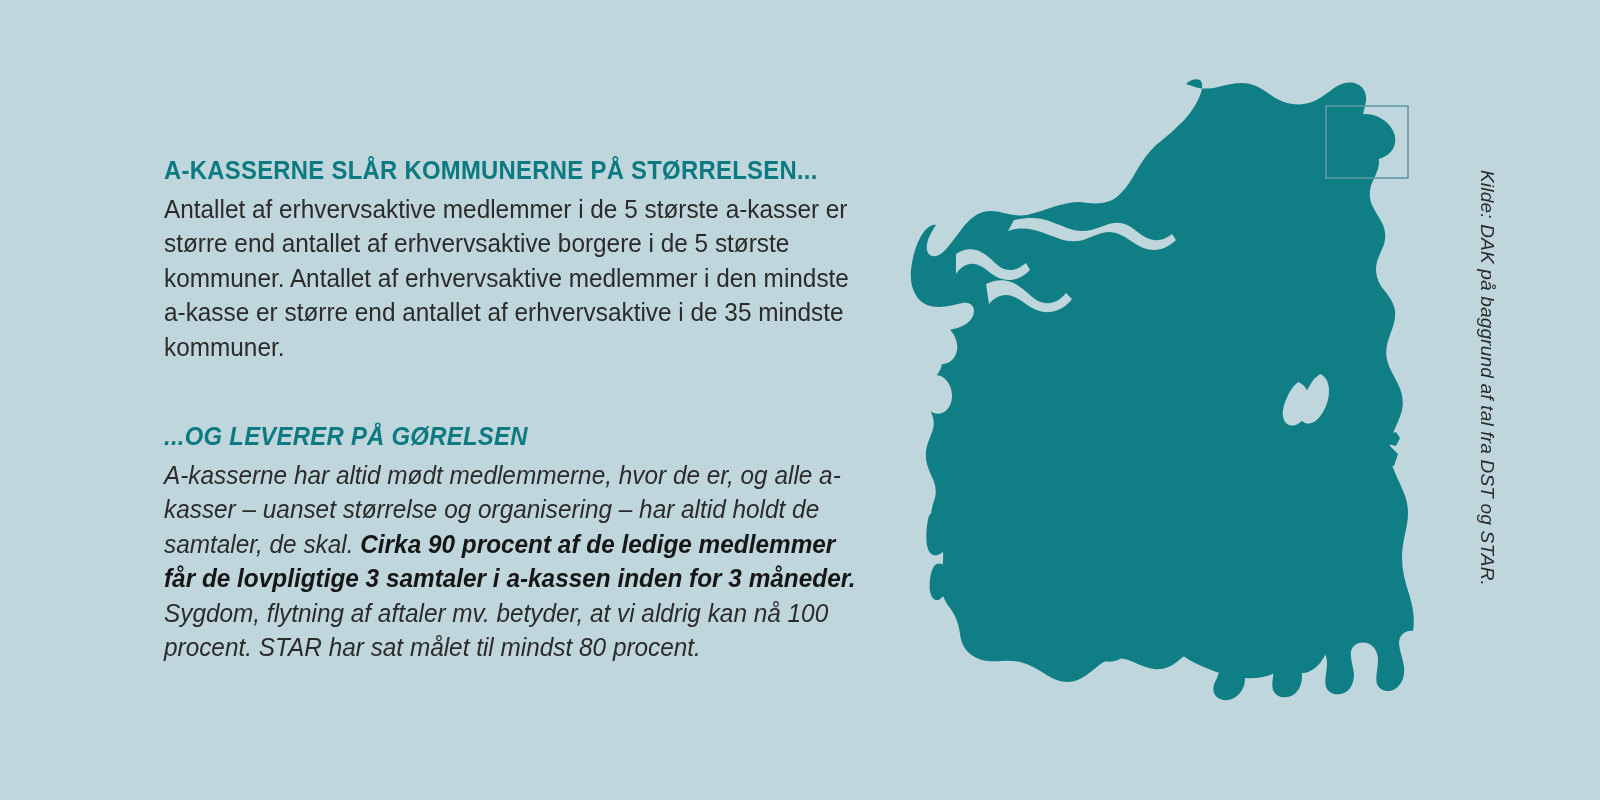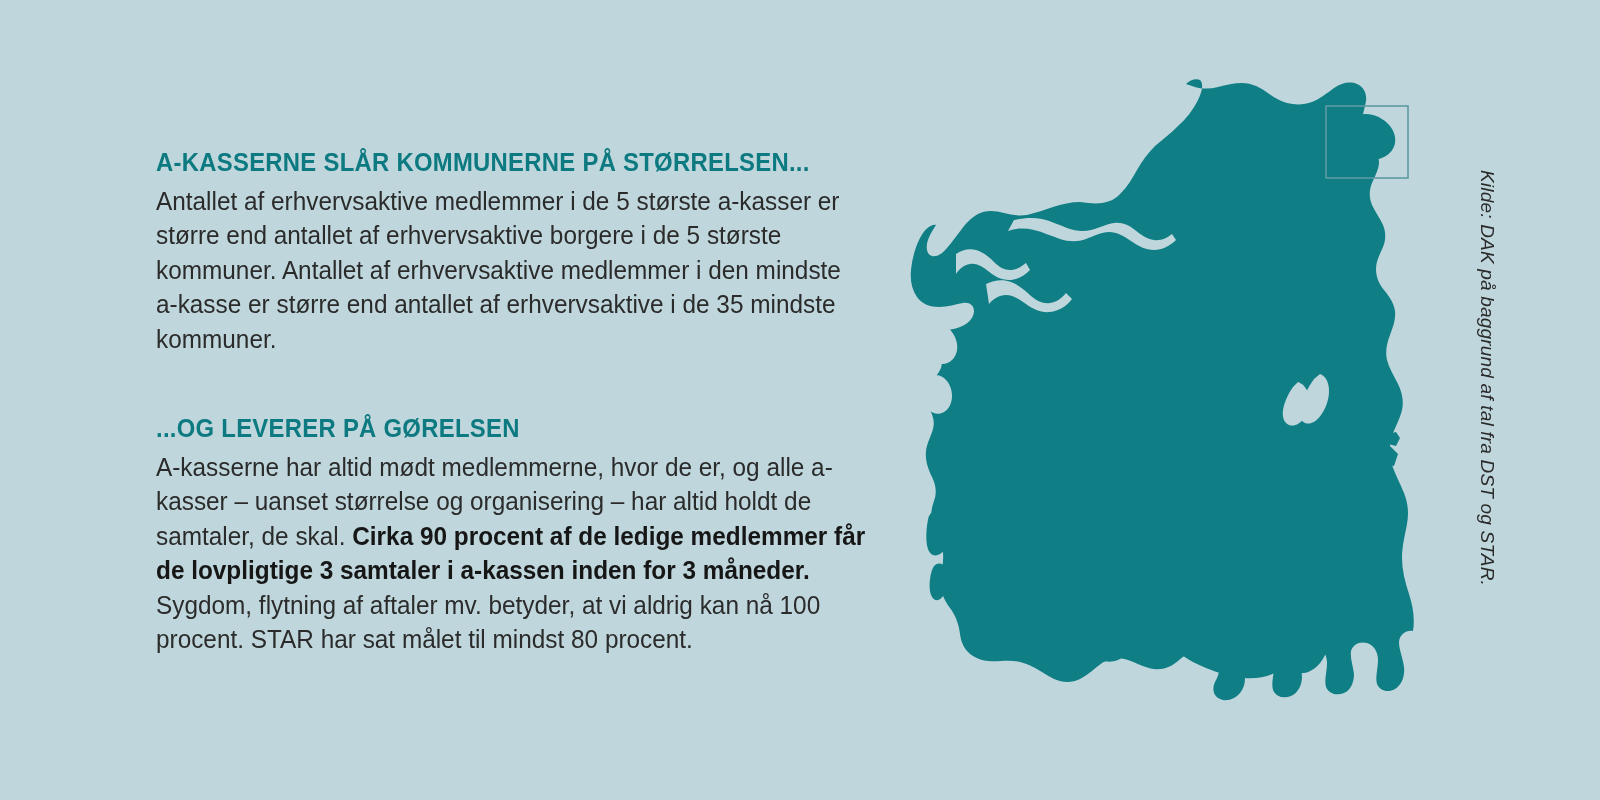--- a/index.html
+++ b/index.html
@@ -23,22 +23,22 @@
   }
 
   
   .text-column {
     position: absolute;
     left: 148px;
     top: 140px;
     width: 760px;
   }
 
-  .section { margin: 8px; }
-  .section + .section { margin-top: 58px; }
+  .section { margin: 16px; }
+  .section + .section { margin-top: 58px; font-style: italic; }
 
   .section-heading {
     font-family: "Liberation Sans Narrow", "Liberation Sans", sans-serif;
     font-weight: 700;
     font-size: 26.5px;
     line-height: 1.12;
     letter-spacing: 0.012em;
     color: #0d7a81;
     text-transform: uppercase;
     transform: scaleX(0.90);

